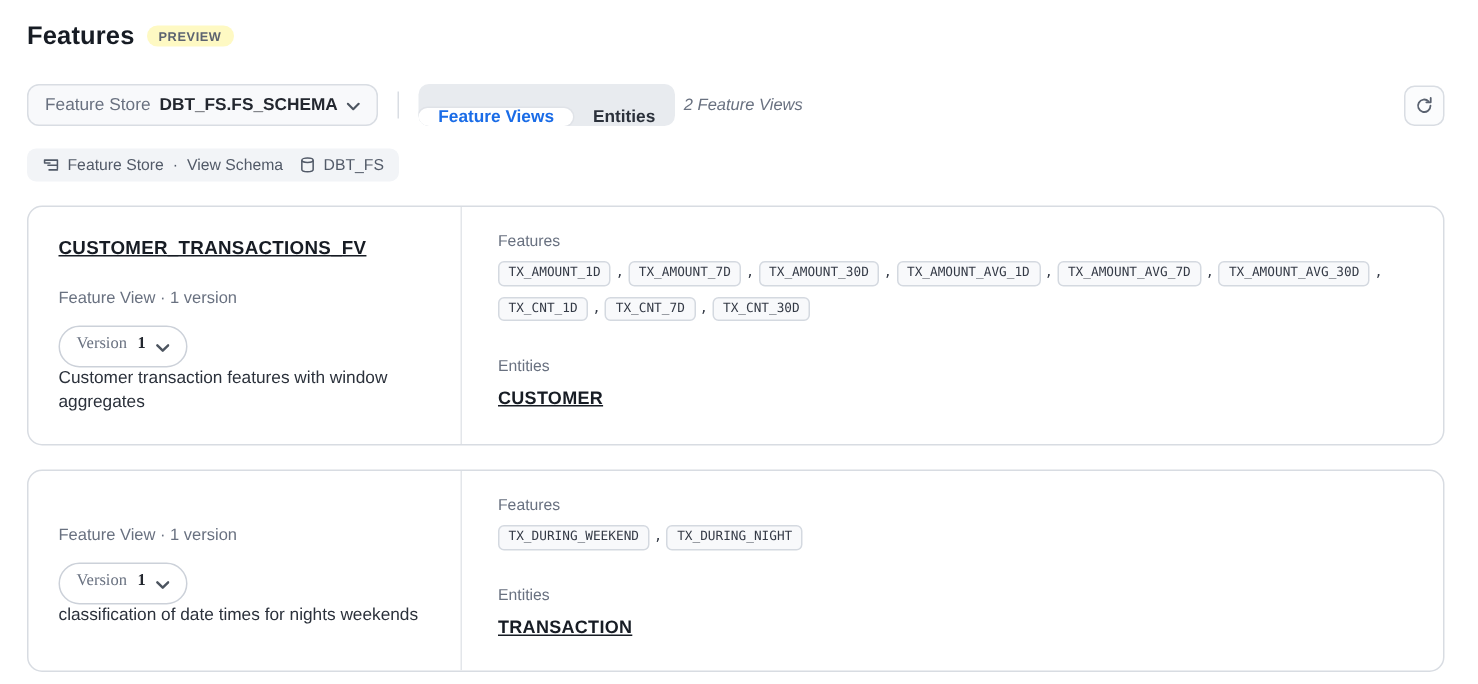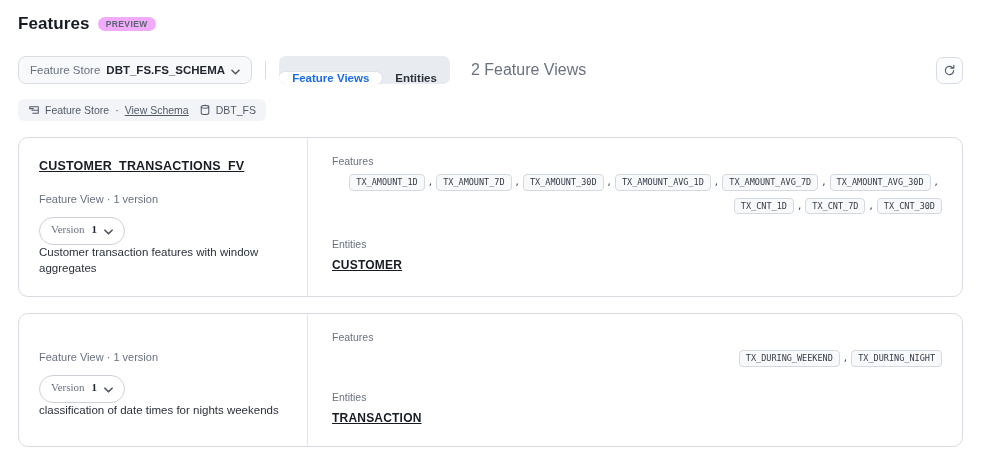--- a/index.html
+++ b/index.html
@@ -10,21 +10,21 @@
     color: #1d222b;
     position: relative;
   }
   .page { padding: 14px 22px 20px 18px; }
 
   
   .header-row { display: flex; align-items: center; gap: 8px; }
   .page-title { font-size: 17px; font-weight: bold; letter-spacing: 0.1px; color: #171c24; }
   .preview-badge {
     font-size: 8.5px; font-weight: bold; letter-spacing: 0.4px;
-    color: #5c6370; background: #f0abfc; border-radius: 9px;
+    color: #5c6370; background: #fef9c3; border-radius: 9px;
     padding: 3px 8px 2px 8px; line-height: 1;
   }
 
   
   .toolbar { display: flex; align-items: center; margin-top: 22px; }
   .fs-selector {
     display: flex; align-items: center; gap: 6px;
     height: 28px; padding: 0 11px;
     background: #f8f9fb; border: 1px solid #d9dde3; border-radius: 8px;
     cursor: pointer;
@@ -37,39 +37,39 @@
   .seg-control {
     display: flex; align-items: flex-end; background: #e8ebef;
     border-radius: 7px; padding: 0; overflow: hidden; height: 28px;
   }
   .seg {
     font-size: 11.5px; font-weight: bold; border: none; background: transparent;
     color: #2b313b; padding: 0 13px; cursor: pointer; border-radius: 7px;
     font-family: "Liberation Sans", sans-serif; display: flex; align-items: center;
   }
   .seg.active { background: #ffffff; color: #1a6ce7; box-shadow: 0 0 0 1px #e0e3e8; }
-  .count-text { font-size: 16px; color: #697180; margin-left: 21px; }
+  .count-text { font-size: 11px; color: #697180; margin-left: 6px; font-style: italic; }
 
   .spacer { flex: 1; }
   .refresh-btn {
     width: 27px; height: 27px; border: 1px solid #d9dde3; border-radius: 7px;
     background: #fbfcfd; color: #5a6270; cursor: pointer;
     display: flex; align-items: center; justify-content: center;
   }
 
   
   .crumb-row { margin-top: 15px; display: flex; }
   .crumb {
     display: flex; align-items: center; gap: 5px;
     background: #f2f4f7; border-radius: 6px; padding: 5px 10px;
     font-size: 10.5px; color: #525a68;
   }
   .crumb .icon { display: flex; color: #525a68; }
   .crumb a, .crumb .crumb-link {
-    color: #525a68; text-decoration: underline; cursor: pointer; font-size: 10.5px; text-align: center;
+    color: #525a68; cursor: pointer; font-size: 10.5px; text-align: center;
   }
   .crumb .sep { margin: 0 1px; }
 
   
   .cards { margin-top: 16px; display: flex; flex-direction: column; gap: 16px; }
   .card {
     border: 1px solid #d8dce2; border-radius: 10px; background: #ffffff;
     display: flex; overflow: hidden;
   }
   .card-left {
@@ -87,21 +87,21 @@
   .version-pill {
     margin-top: 12px; display: inline-flex; align-items: flex-start; gap: 7px;
     border: 1px solid #ccd1d9; border-radius: 14px; background: #ffffff;
     padding: 5px 11px; cursor: pointer; font-family: Liberation Serif, serif;
   }
   .version-pill .lbl { font-size: 11px; color: #697180; }
   .version-pill .val { font-size: 11px; font-weight: bold; color: #23272f; }
   .fv-desc { margin-top: 0; font-size: 11.5px; color: #2b313b; line-height: 1.35; max-width: 252px; }
 
   .section-label { font-size: 10.5px; color: #697180; }
-  .chips { margin-top: 7px; display: flex; flex-wrap: wrap; align-items: center; row-gap: 7px; max-width: 618px; justify-content: flex-end; }
+  .chips { margin-top: 7px; display: flex; flex-wrap: wrap; align-items: center; row-gap: 7px; max-width: 618px; }
   .chip {
     font-family: "DejaVu Sans Mono", monospace; font-size: 8.5px; color: #343a46;
     background: #f8f9fb; border: 1px solid #d4d9e0; border-radius: 4px;
     padding: 3px 6px; line-height: 1; white-space: nowrap;
   }
   .chip-comma { font-family: "DejaVu Sans Mono", monospace; font-size: 9px; color: #343a46; margin: 0 3px; }
   .entities-label { margin-top: 24px; }
   .entity-link {
     display: inline-block; margin-top: 8px; font-size: 12px; font-weight: bold;
     color: #171c24; text-decoration: underline; cursor: pointer; letter-spacing: 0.2px;

